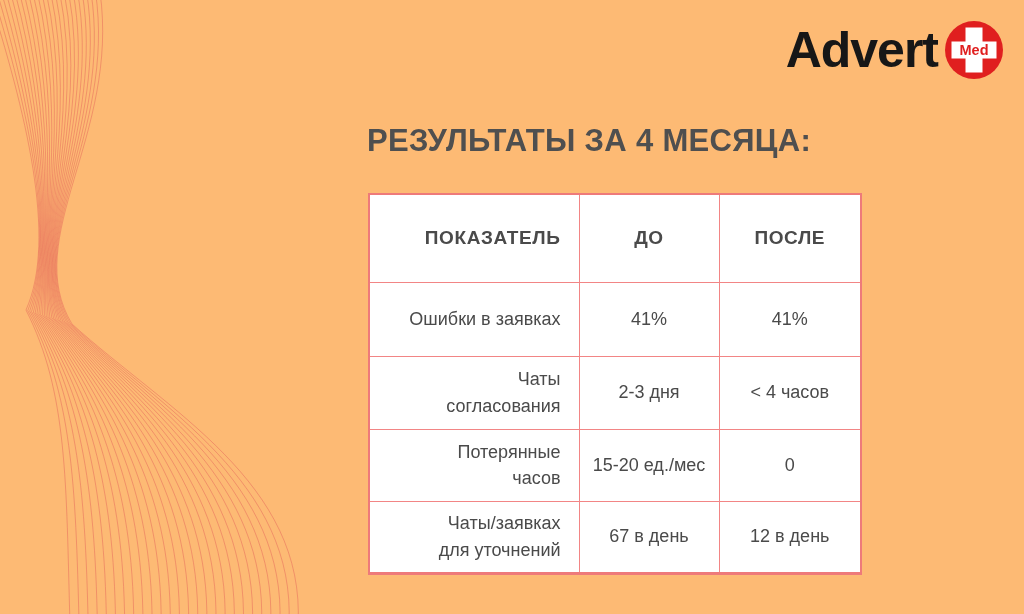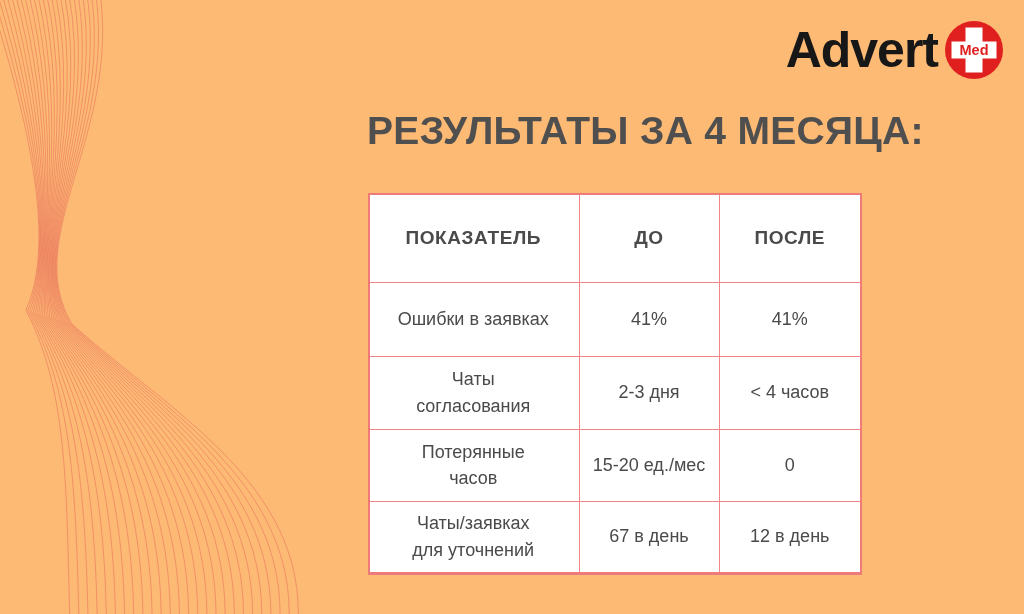--- a/index.html
+++ b/index.html
@@ -19,33 +19,33 @@
   
   .waves{position:absolute;left:0;top:0;width:330px;height:614px;}
   .waves path{fill:none;stroke:var(--wave-red);stroke-width:.75;opacity:.55;}
 
   
   .logo{position:absolute;top:21px;right:21px;display:flex;align-items:center;gap:7px;}
   .logo-word{font-size:50px;font-weight:800;letter-spacing:-1px;color:var(--logo-black);line-height:58px;}
   .logo-mark{width:58px;height:58px;display:block;}
 
   
-  .title{position:absolute;left:367px;top:109px;font-size:39px;font-weight:800;
+  .title{position:absolute;left:367px;top:123px;font-size:31px;font-weight:800;
     letter-spacing:.3px;color:var(--title-gray);white-space:nowrap;}
 
   
   .results{position:absolute;left:368px;top:193px;width:492px;height:379px;
     border-collapse:collapse;table-layout:fixed;background:#fff;
     border:2px solid var(--table-border-strong);border-bottom-width:3px;}
   .results th,.results td{border:1.5px solid var(--table-border);
     color:var(--text-dark);vertical-align:middle;}
   .results thead tr{height:88px;}
   .results tbody tr{height:73px;}
   .results th{font-size:19px;font-weight:700;letter-spacing:.6px;}
-  .results th.col-indicator,.results td.col-indicator{text-align:center;padding-left:16px;padding-right:18px;}
+  .results th.col-indicator,.results td.col-indicator{text-align:right;padding-left:16px;padding-right:18px;}
   .results th.col-before,.results th.col-after,
   .results td.col-before,.results td.col-after{text-align:center;padding:0 4px;}
   .results td{font-size:18px;font-weight:400;line-height:1.45;}
   .results td.col-indicator{white-space:pre-line;}
 </style>
 </head>
 <body>
 
 <div class="slide">
 

